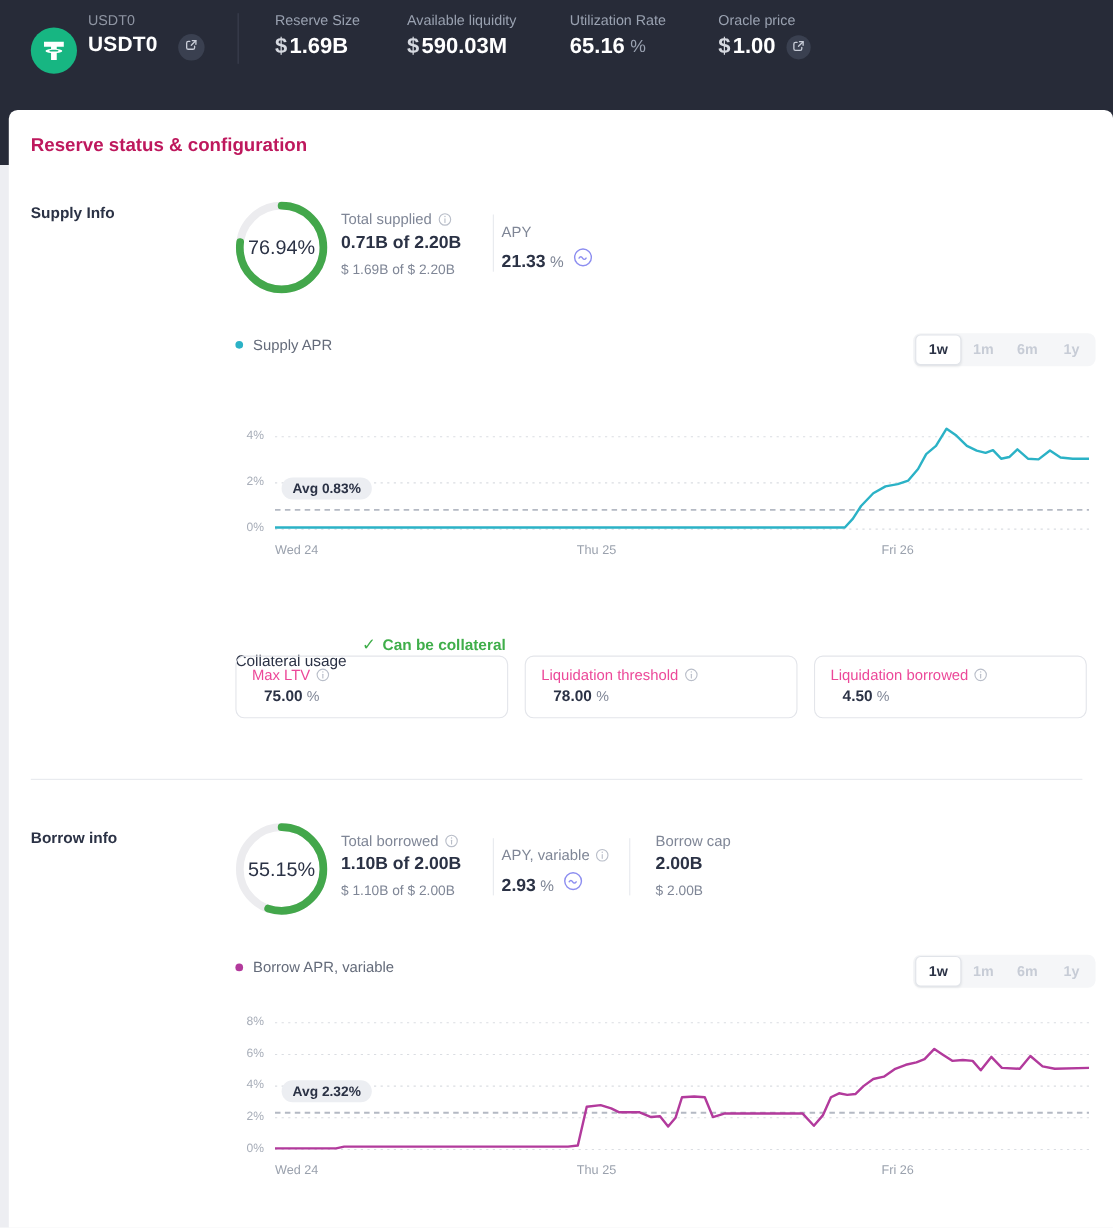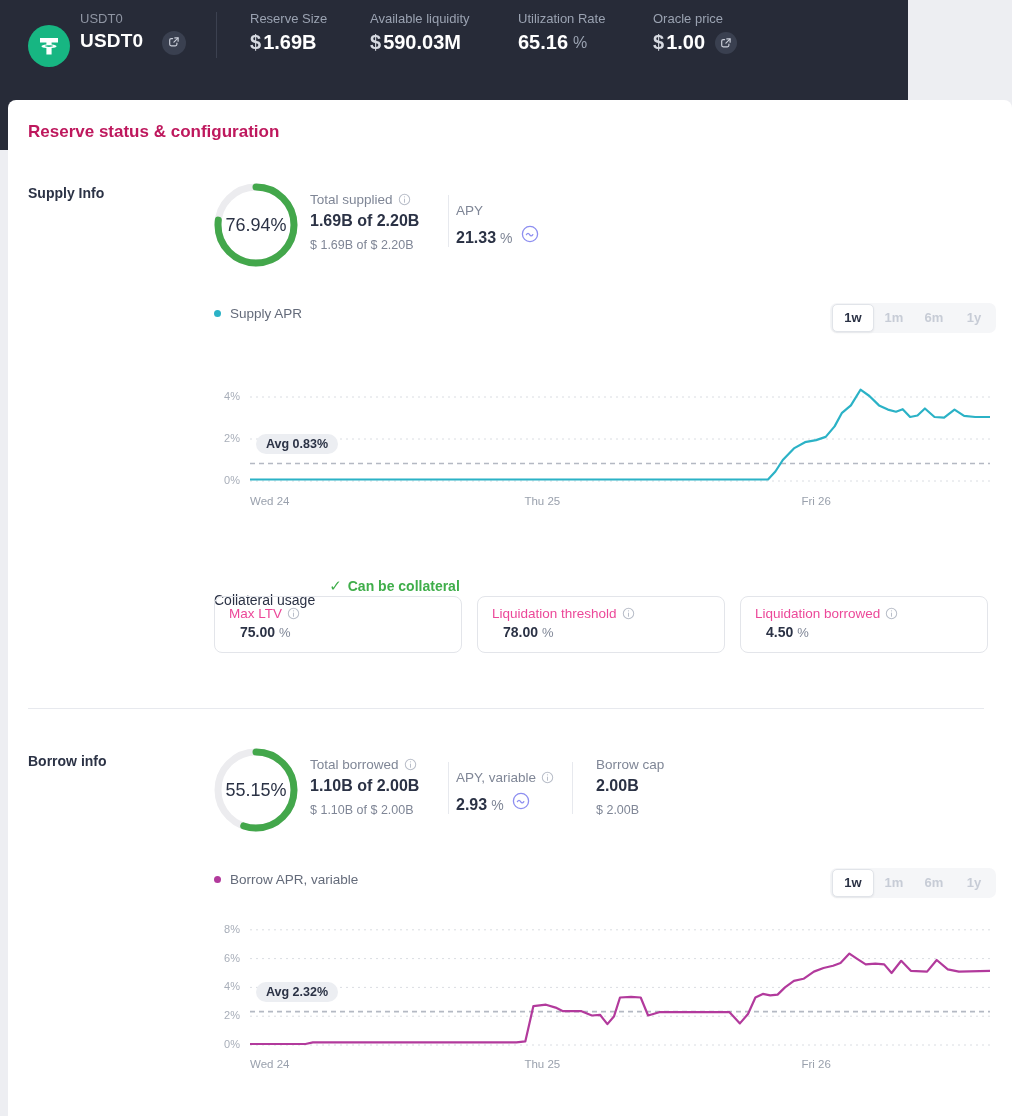--- a/index.html
+++ b/index.html
@@ -5,21 +5,21 @@
   * { margin:0; padding:0; box-sizing:border-box; }
   html,body { width:1012px; height:1116px; }
   body {
     font-family:"Liberation Sans", sans-serif;
     background:#edeef2;
     position:relative;
     overflow:hidden;
     color:#2b3245;
   }
   
-  .hdr { position:absolute; top:0; left:0; width:908px; height:150px; background:#272b38; }
+  .hdr { position:absolute; top:0; left:0; width:1012px; height:150px; background:#272b38; }
   .token-circle { position:absolute; left:28px; top:25px; width:42px; height:42px; border-radius:50%;
     background:#17b682; display:flex; align-items:center; justify-content:center; }
   .token-sub { position:absolute; left:80px; top:11px; font-size:13px; color:#8f95a3; }
   .token-title { position:absolute; left:80px; top:30px; font-size:19px; font-weight:bold; color:#fff; letter-spacing:.2px; }
   .link-circle { width:24px; height:24px; border-radius:50%; background:#3a4050; display:inline-flex;
     align-items:center; justify-content:center; cursor:pointer; }
   .hdr-link-token { position:absolute; left:162px; top:31px; }
   .hdr-vdiv { position:absolute; left:216px; top:12px; width:1px; height:46px; background:#3c4150; }
   .hstat { position:absolute; top:11px; }
   .hstat .hlabel { font-size:13px; color:#9aa2b1; }
@@ -145,21 +145,21 @@
   <div class="stat-label" style="left:302px; top:92px;">
     <span>Total supplied</span>
     <span class="icon-info">
         <svg width="13" height="13" viewBox="0 0 14 14" fill="none" stroke="#b9bec9" stroke-width="1.1">
           <circle cx="7" cy="7" r="5.6"></circle>
           <line x1="7" y1="6.4" x2="7" y2="10" stroke-linecap="round"></line>
           <circle cx="7" cy="4.1" r="0.7" fill="#b9bec9" stroke="none"></circle>
         </svg>
       </span>
   </div>
-  <div class="stat-value" style="left:302px; top:112px;">1.69B of 2.20B</div>
+  <div class="stat-value" style="left:302px; top:112px;">0.71B of 2.20B</div>
   <div class="stat-sub" style="left:302px; top:138px;">$ 1.69B of $ 2.20B</div>
 
   <div class="vdiv" style="left:440px; top:95px; height:52px;"></div>
 
   <div class="stat-label" style="left:448px; top:103px;">APY</div>
   <div class="stat-value" style="left:448px; top:125px;">
     <span>21.33</span>
       <span class="sfx">%</span>
     <span class="icon-wave">
         <svg width="18" height="18" viewBox="0 0 18 18" fill="none" stroke="#8d8ef0" stroke-width="1.3">

